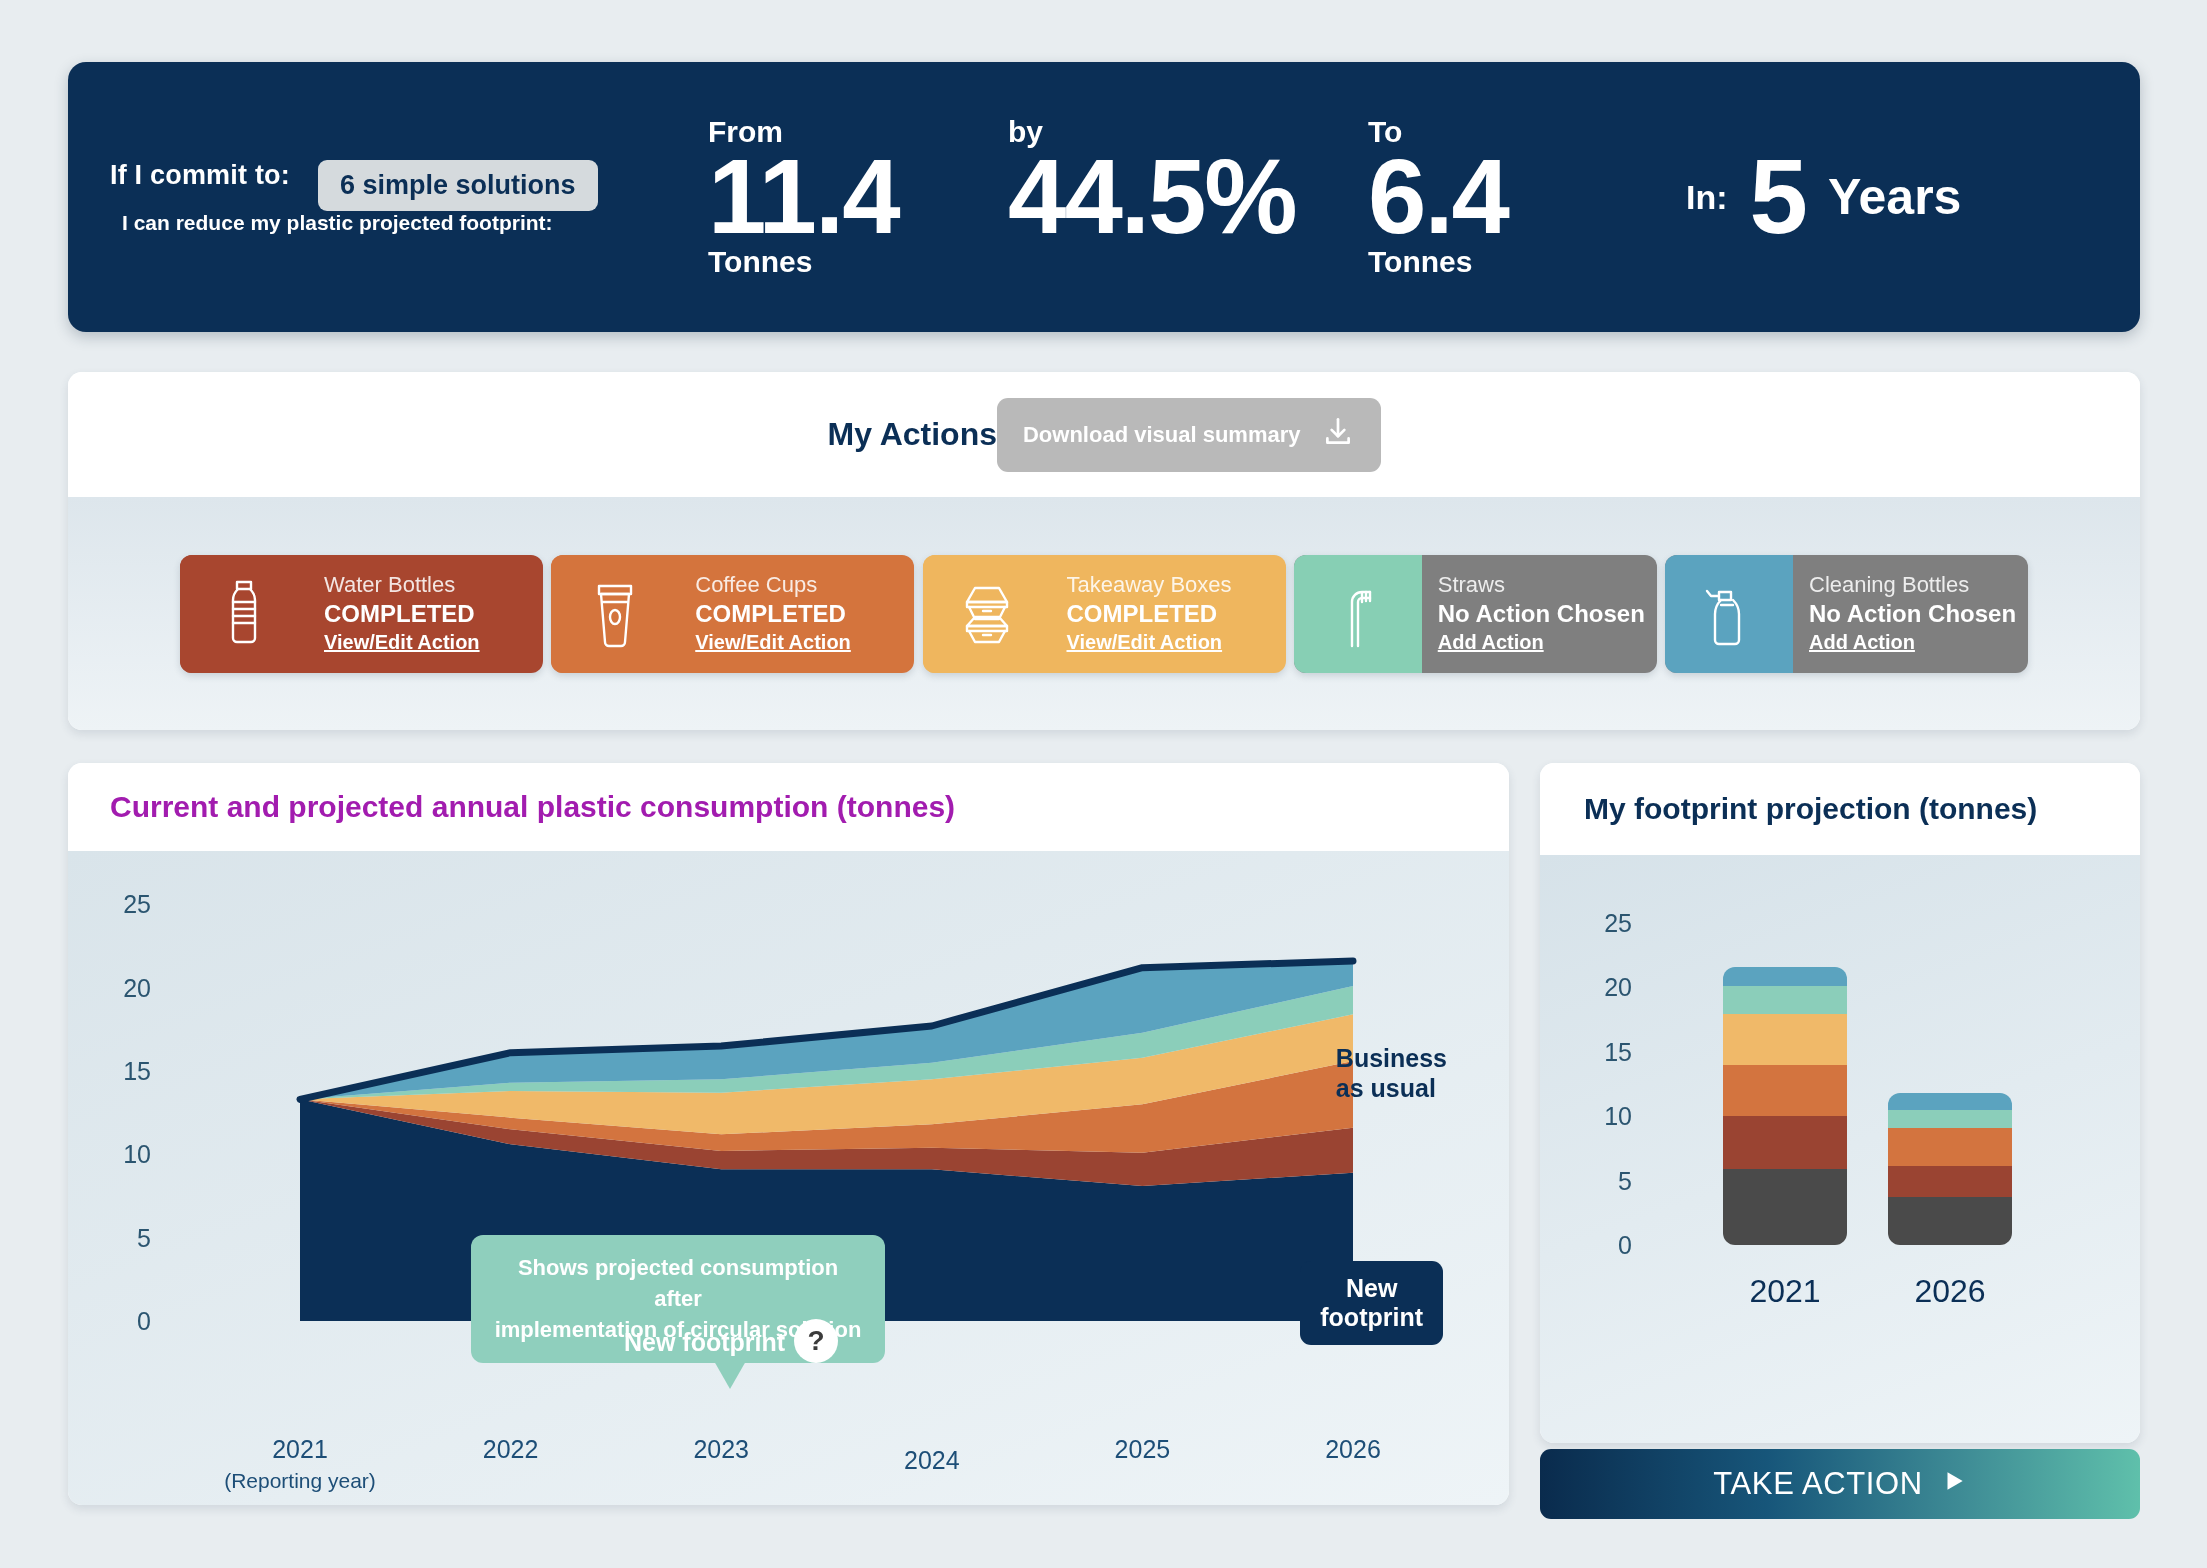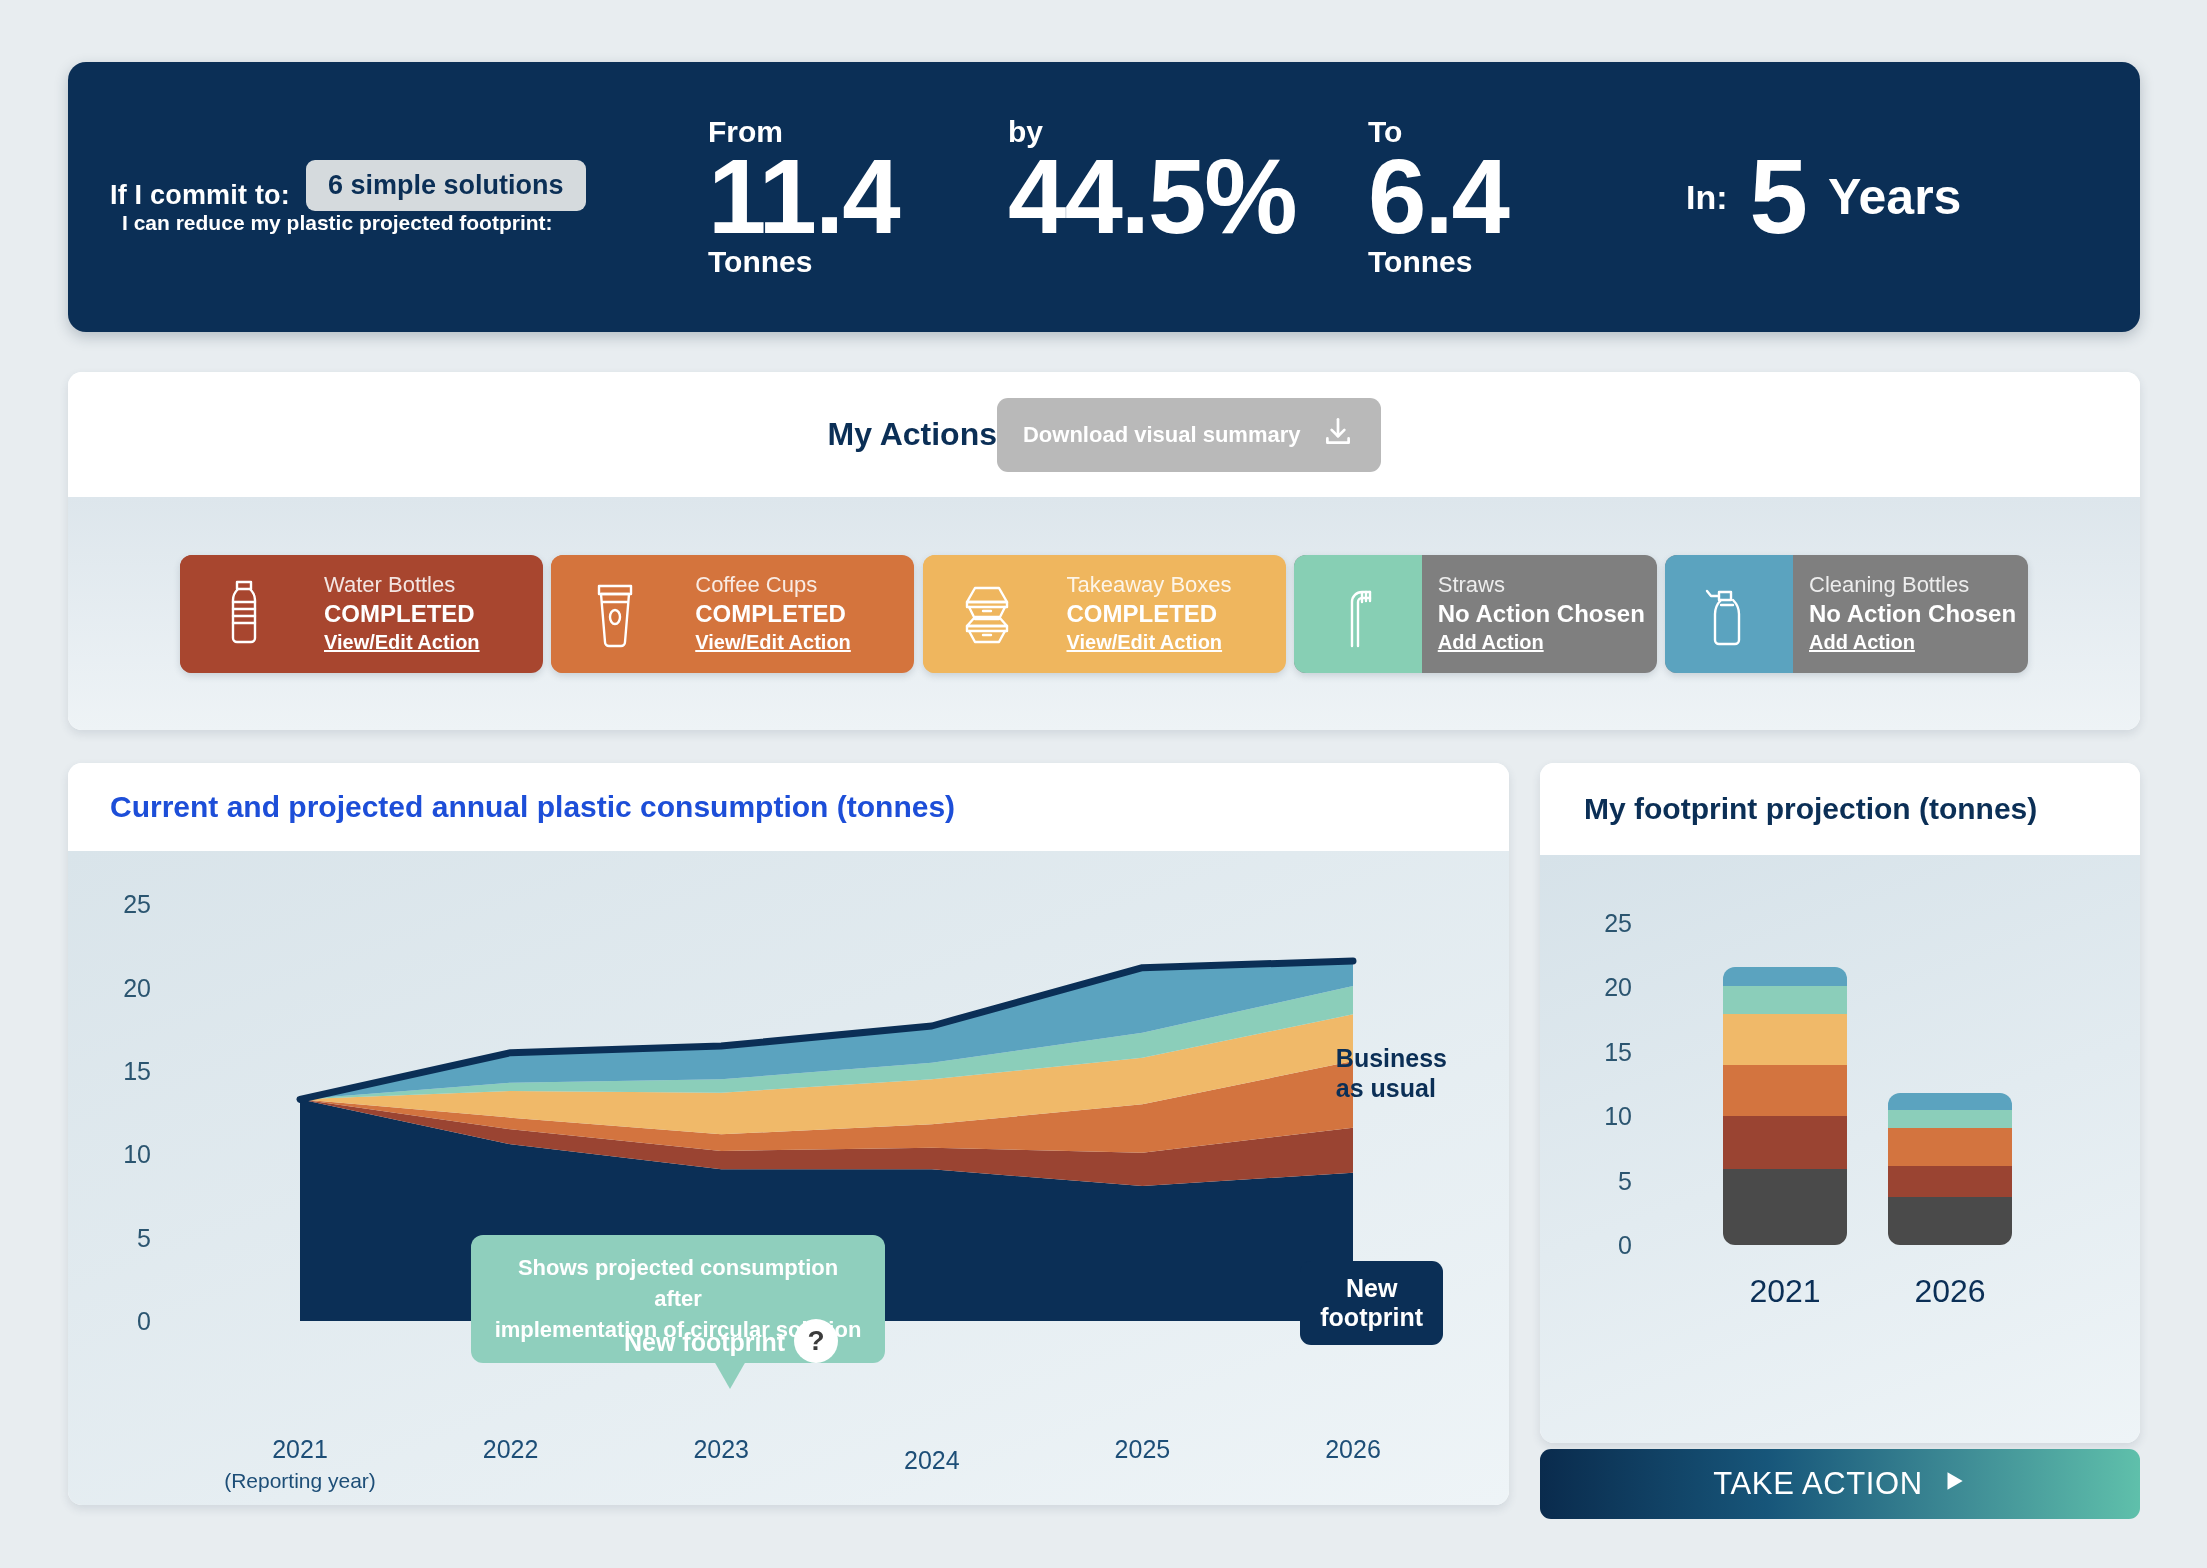--- a/index.html
+++ b/index.html
@@ -12,21 +12,21 @@
   .page { position: relative; width: 2207px; height: 1568px; padding: 0; }
 
   
   .banner {
     position: absolute; left: 68px; top: 62px; width: 2072px; height: 270px;
     background: #0b2f56; border-radius: 18px;
     box-shadow: 0 5px 14px rgba(30,50,70,.25);
     color: #fff; display: flex; align-items: center;
   }
   .banner-left { padding-left: 42px; width: 630px; }
-  .commit-row { display: flex; align-items: flex-end; gap: 16px; }
+  .commit-row { display: flex; align-items: flex-start; gap: 28px; }
   .commit-label { font-size: 27px; font-weight: 700; letter-spacing: .2px;}
   .commit-pill {
     background: #d5dadd; color: #0b2f56; font-weight: 700; font-size: 27px;
     border-radius: 9px; padding: 10px 22px; white-space: nowrap;
   }
   .reduce-label { font-size: 21px; font-weight: 700; margin-left: 12px; }
 
   .stat { position: relative; }
   .stat .cap { font-size: 30px; font-weight: 700; line-height: 1; }
   .stat .big { font-size: 105px; font-weight: 700; line-height: .95; letter-spacing: -2px;}
@@ -72,21 +72,21 @@
   .act-status { font-size: 24px; font-weight: 700; line-height: 1.3; }
   .act-link { font-size: 20px; font-weight: 700; text-decoration: underline; line-height: 1.35; cursor: pointer;}
 
   
   .chart-card {
     position: absolute; left: 68px; top: 763px; width: 1441px; height: 742px;
     background: #fff; border-radius: 14px; overflow: hidden;
     box-shadow: 0 4px 10px rgba(40,60,80,.12);
   }
   .chart-head { height: 88px; display: flex; align-items: center; padding: 0 42px; background:#fff;}
-  .chart-title { color: #1d4ed8; font-size: 30px; font-weight: 700; }
+  .chart-title { color: #a21caf; font-size: 30px; font-weight: 700; }
   .chart-body { position: relative; height: 654px; background: linear-gradient(160deg,#d9e4ea 0%, #eef4f7 100%); }
 
   .yaxis { position: absolute; left: 0; top: 0; width: 95px; height: 100%; }
   .ytick { position: absolute; right: 12px; font-size: 25px; color: #2b5570; transform: translateY(-50%); }
 
   .xaxis { position: absolute; left: 0; bottom: 0; width: 100%; height: 88px; }
   .xtick { position: absolute; font-size: 25px; color: #1d4e77; transform: translateX(-50%); }
   .xsub  { position: absolute; font-size: 21px; color: #1d4e77; transform: translateX(-50%); }
 
   .bau-label {

